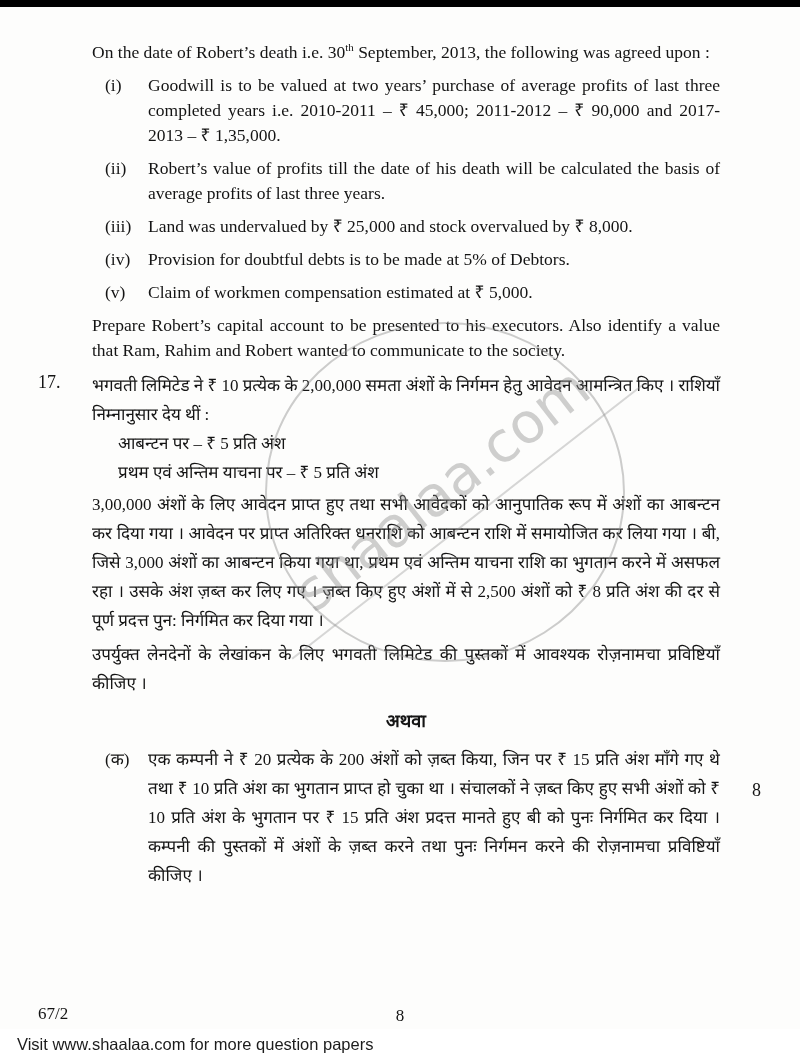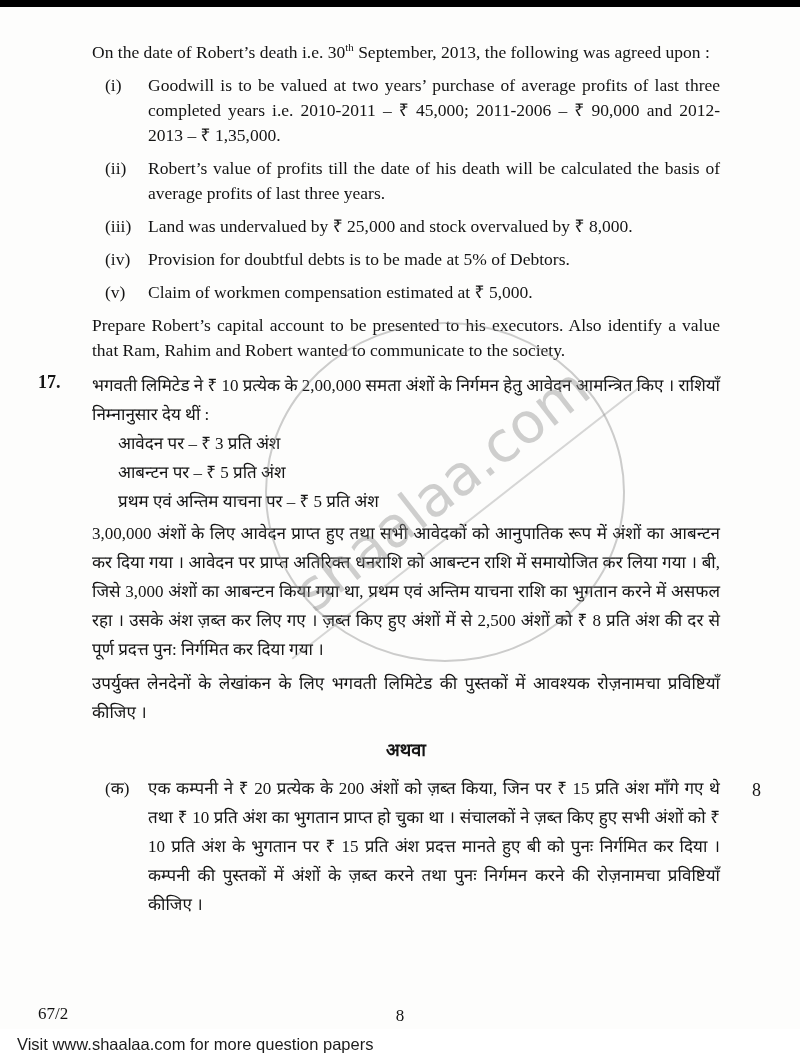--- a/index.html
+++ b/index.html
@@ -11,21 +11,21 @@
   .scan-top { position: absolute; top: 0; left: 0; width: 800px; height: 7px; background: #000; }
   .content { position: absolute; top: 40px; left: 92px; width: 628px; }
   .eng { font-size: 17.5px; line-height: 25px; }
   .hin { font-size: 17px; line-height: 29px; }
   .justify { text-align: justify; }
   .intro-p { margin: 0 0 8px 0; }
   .list-item { position: relative; padding-left: 56px; margin: 0 0 8px 0; }
   .li-label { position: absolute; left: 13px; top: 0; }
   .closing-p { margin: 0 0 8px 0; }
   .q17 { position: relative; margin-top: 6px; }
-  .q-num { position: absolute; left: -54px; top: 1px; font-weight: bold; font-size: 18px; }
+  .q-num { position: absolute; left: -54px; top: 1px; font-weight: normal; font-size: 18px; }
   .sub-line { padding-left: 26px; }
   .body-p { margin: 3px 0 5px 0; }
   .body-p2 { margin: 0; }
   .or-label { text-align: center; font-weight: bold; margin: 9px 0 9px 0; font-size: 18px; }
   .alt-item { position: relative; padding-left: 56px; margin-top: 8px; }
   .marks { position: absolute; left: 752px; top: 780px; font-size: 18px; }
   .footer-left { position: absolute; left: 38px; top: 1004px; font-size: 17px; }
   .footer-center { position: absolute; left: 0; top: 1006px; width: 800px; text-align: center; font-size: 17px; }
   .bottom-bar {
     position: absolute; left: 0; bottom: 0; width: 800px; height: 31px; background: #ffffff;
@@ -50,21 +50,21 @@
 
 <div class="page">
   <div class="scan-top"></div>
 
   <div class="content">
 
     <p class="eng justify intro-p"><span>On the date of Robert’s death i.e. 30</span><sup>th</sup><span> September, 2013, the following was agreed upon :</span></p>
 
     <div class="eng list-item">
       <span class="li-label">(i)</span>
-      <div class="justify">Goodwill is to be valued at two years’ purchase of average profits of last three completed years i.e. 2010-2011 – ₹ 45,000; 2011-2006 – ₹ 90,000 and 2012-2013 – ₹ 1,35,000.</div>
+      <div class="justify">Goodwill is to be valued at two years’ purchase of average profits of last three completed years i.e. 2010-2011 – ₹ 45,000; 2011-2012 – ₹ 90,000 and 2017-2013 – ₹ 1,35,000.</div>
     </div>
 
     <div class="eng list-item">
       <span class="li-label">(ii)</span>
       <div class="justify">Robert’s value of profits till the date of his death will be calculated the basis of average profits of last three years.</div>
     </div>
 
     <div class="eng list-item">
       <span class="li-label">(iii)</span>
       <div class="justify">Land was undervalued by ₹ 25,000  and stock overvalued by ₹ 8,000.</div>
@@ -78,21 +78,20 @@
     <div class="eng list-item">
       <span class="li-label">(v)</span>
       <div class="justify">Claim of workmen compensation estimated at ₹ 5,000.</div>
     </div>
 
     <p class="eng justify closing-p">Prepare Robert’s capital account to be presented to his executors. Also identify a value that Ram, Rahim and Robert wanted to communicate to the society.</p>
 
     <div class="q17">
       <span class="q-num">17.</span>
       <p class="hin justify body-p2">भगवती लिमिटेड ने ₹ 10 प्रत्येक के 2,00,000 समता अंशों के निर्गमन हेतु आवेदन आमन्त्रित किए । राशियाँ निम्नानुसार देय थीं :</p>
-      <p class="hin sub-line body-p2">आवेदन पर – ₹ 3 प्रति अंश</p>
       <p class="hin sub-line body-p2">आबन्टन पर – ₹ 5 प्रति अंश</p>
       <p class="hin sub-line body-p2">प्रथम एवं अन्तिम याचना पर – ₹ 5 प्रति अंश</p>
       <p class="hin justify body-p">3,00,000 अंशों के लिए आवेदन प्राप्त हुए तथा सभी आवेदकों को आनुपातिक रूप में अंशों का आबन्टन कर दिया गया । आवेदन पर प्राप्त अतिरिक्त धनराशि को आबन्टन राशि में समायोजित कर लिया गया । बी, जिसे 3,000 अंशों का आबन्टन किया गया था, प्रथम एवं अन्तिम याचना राशि का भुगतान करने में असफल रहा । उसके अंश ज़ब्त कर लिए गए । ज़ब्त किए हुए अंशों में से 2,500 अंशों को ₹ 8 प्रति अंश की दर से पूर्ण प्रदत्त पुन: निर्गमित कर दिया गया ।</p>
       <p class="hin justify body-p2">उपर्युक्त लेनदेनों के लेखांकन के लिए भगवती लिमिटेड की पुस्तकों में आवश्यक रोज़नामचा प्रविष्टियाँ कीजिए ।</p>
     </div>
 
     <div class="hin or-label">अथवा</div>
 
     <div class="hin alt-item">
       <span class="li-label">(क)</span>

